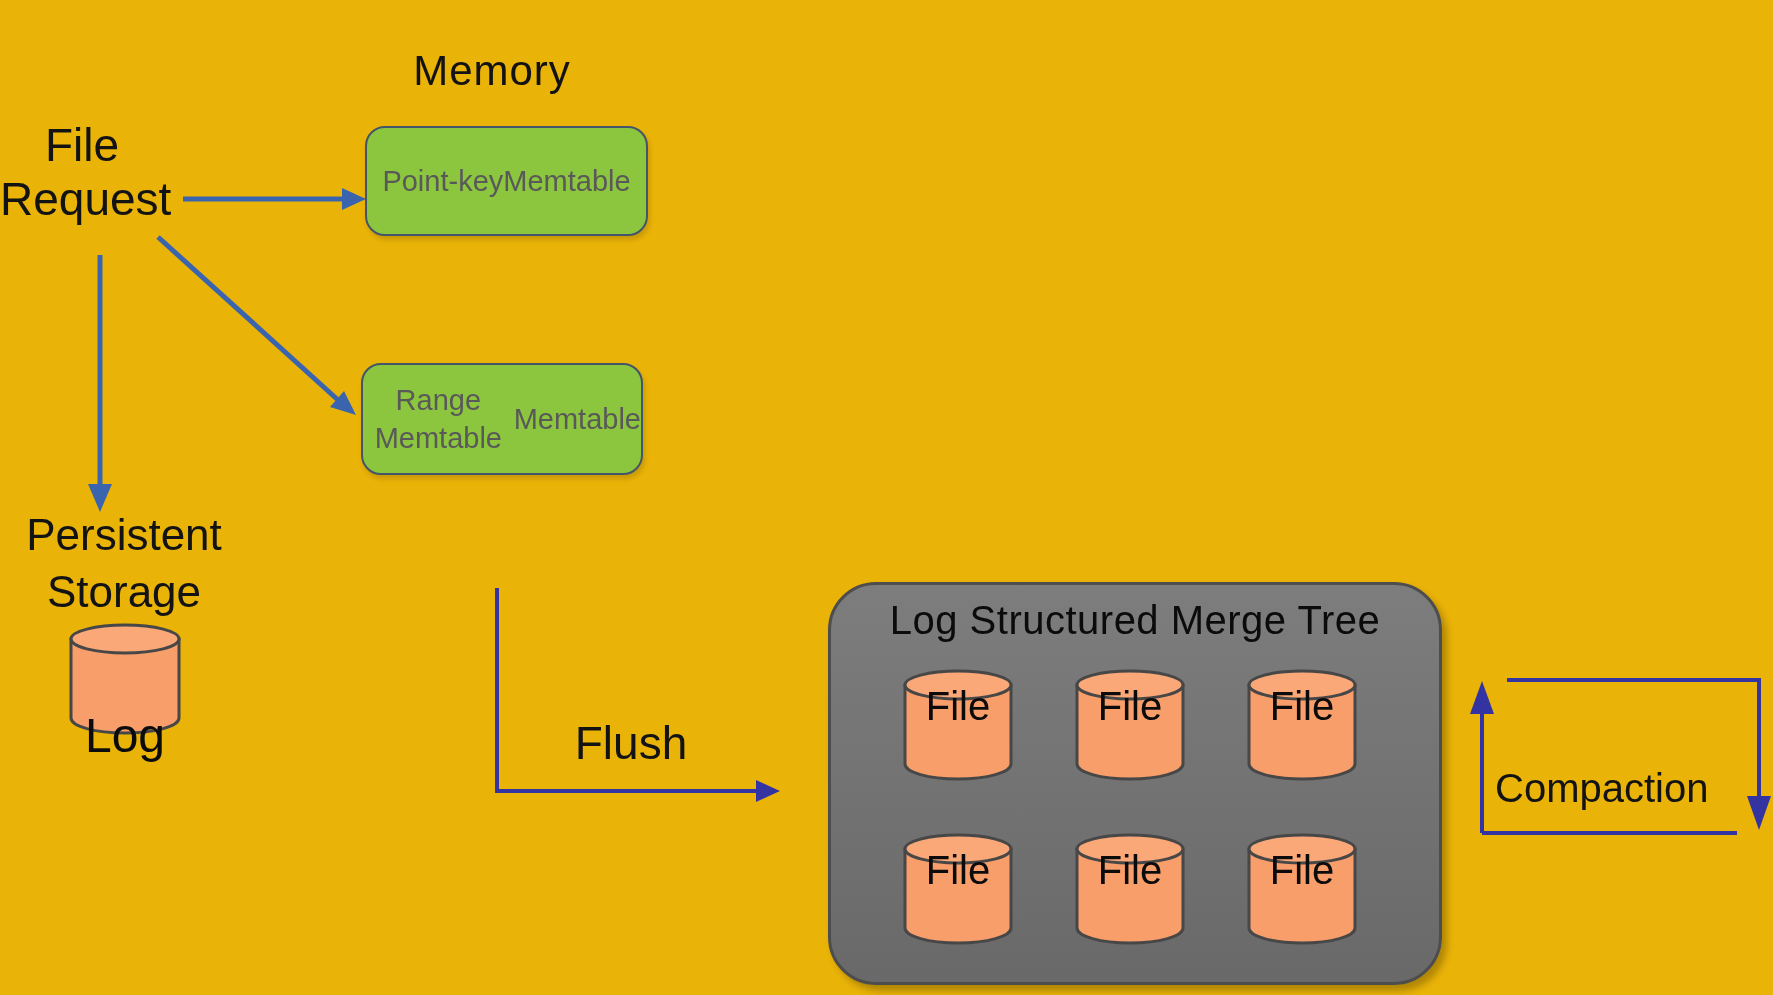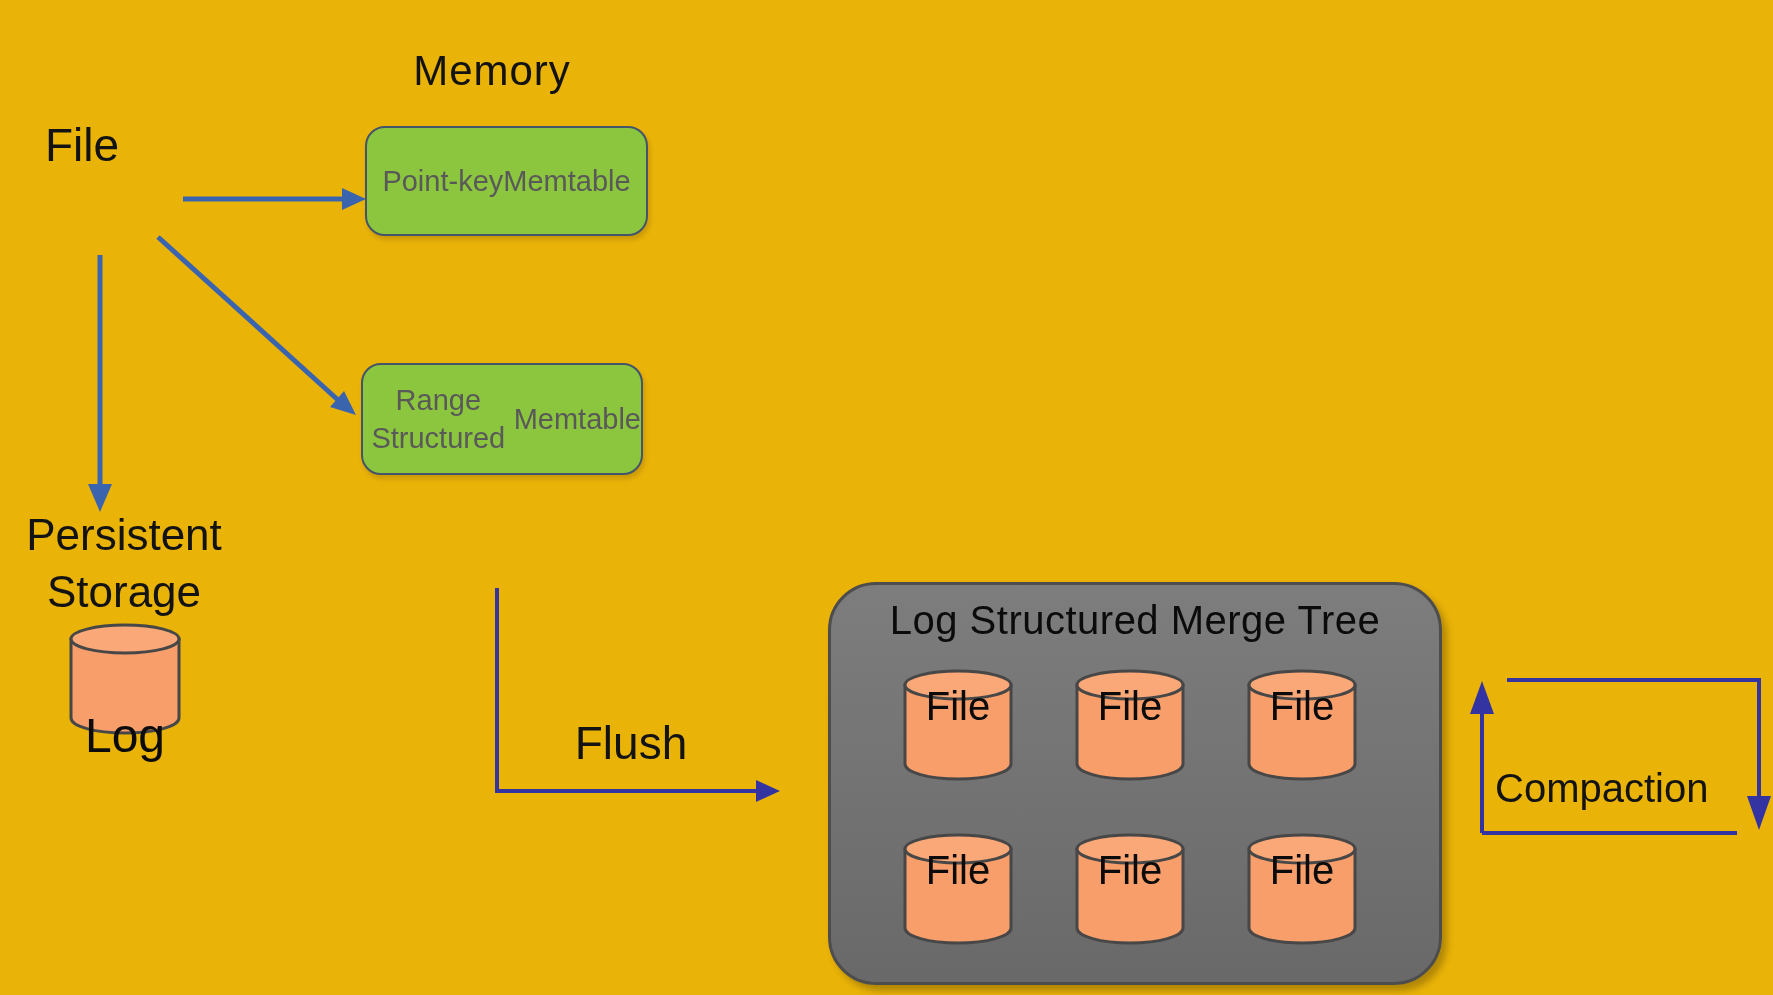--- a/index.html
+++ b/index.html
@@ -87,34 +87,34 @@
 
     <line x1="1482" y1="833" x2="1482" y2="712" class="st-ind"></line>
     <polygon points="1470,714 1494,714 1482,681" class="fl-ind"></polygon>
     <path d="M1507,680 L1759,680 L1759,798" class="st-ind"></path>
     <polygon points="1747,796 1771,796 1759,830" class="fl-ind"></polygon>
     <line x1="1737" y1="833" x2="1482" y2="833" class="st-ind"></line>
   </svg>
 
   <div class="lbl center memory">Memory</div>
 
-  <div class="lbl center write"><span>File</span><br></div>
+  <div class="lbl center write"><span>File</span><br><span>Request</span></div>
 
   <div class="lbl center flush">Flush</div>
 
   <div class="lbl center persistent"><span>Persistent</span><br><span>Storage</span></div>
 
   <div class="lbl compaction">Compaction</div>
 
   <div class="memtable-box pointkey">
     <span>Point-key</span>
     <span>Memtable</span>
   </div>
   <div class="memtable-box range">
-    <span>Range Structured</span>
+    <span>Range Memtable</span>
     <span>Memtable</span>
   </div>
 
   <div class="log-cyl">
     <svg viewBox="0 0 114 114">
       <path class="cyl-body" d="M3,17 L3,96 A54,15 0 0 0 111,96 L111,17 Z"></path>
       <ellipse class="cyl-rim" cx="57" cy="17" rx="54" ry="14"></ellipse>
     </svg>
     <div class="cyl-label">Log</div>
   </div>

